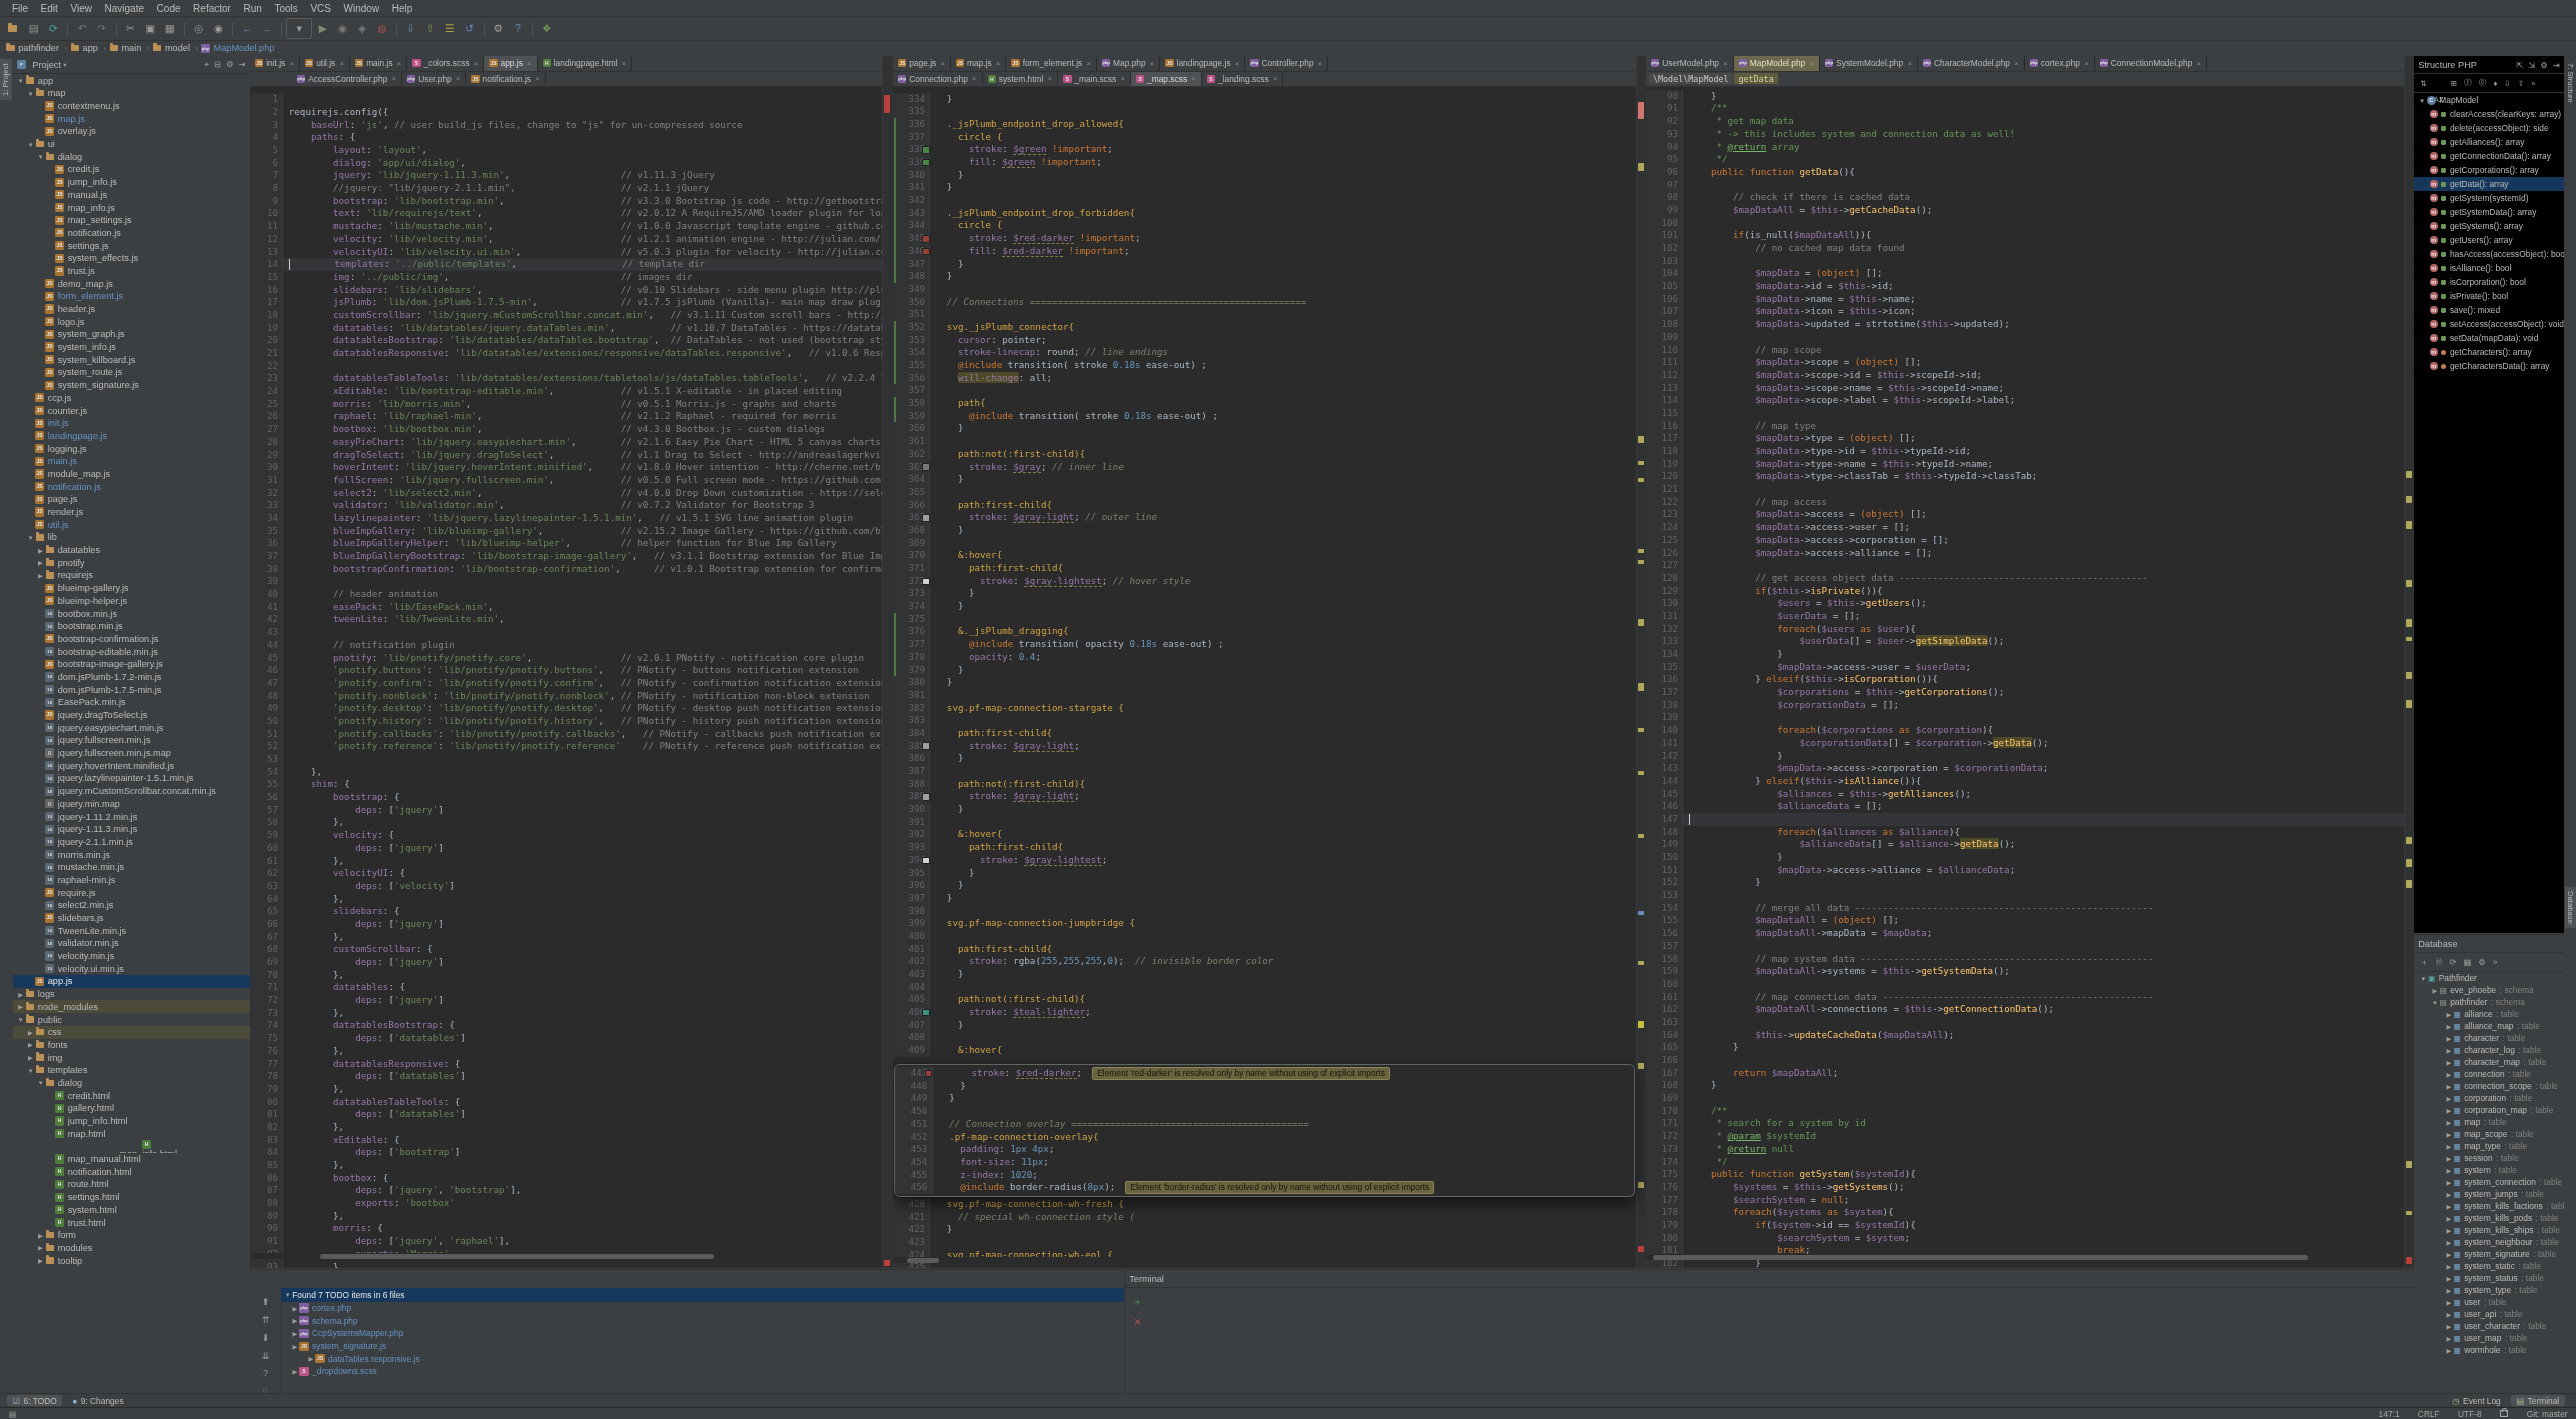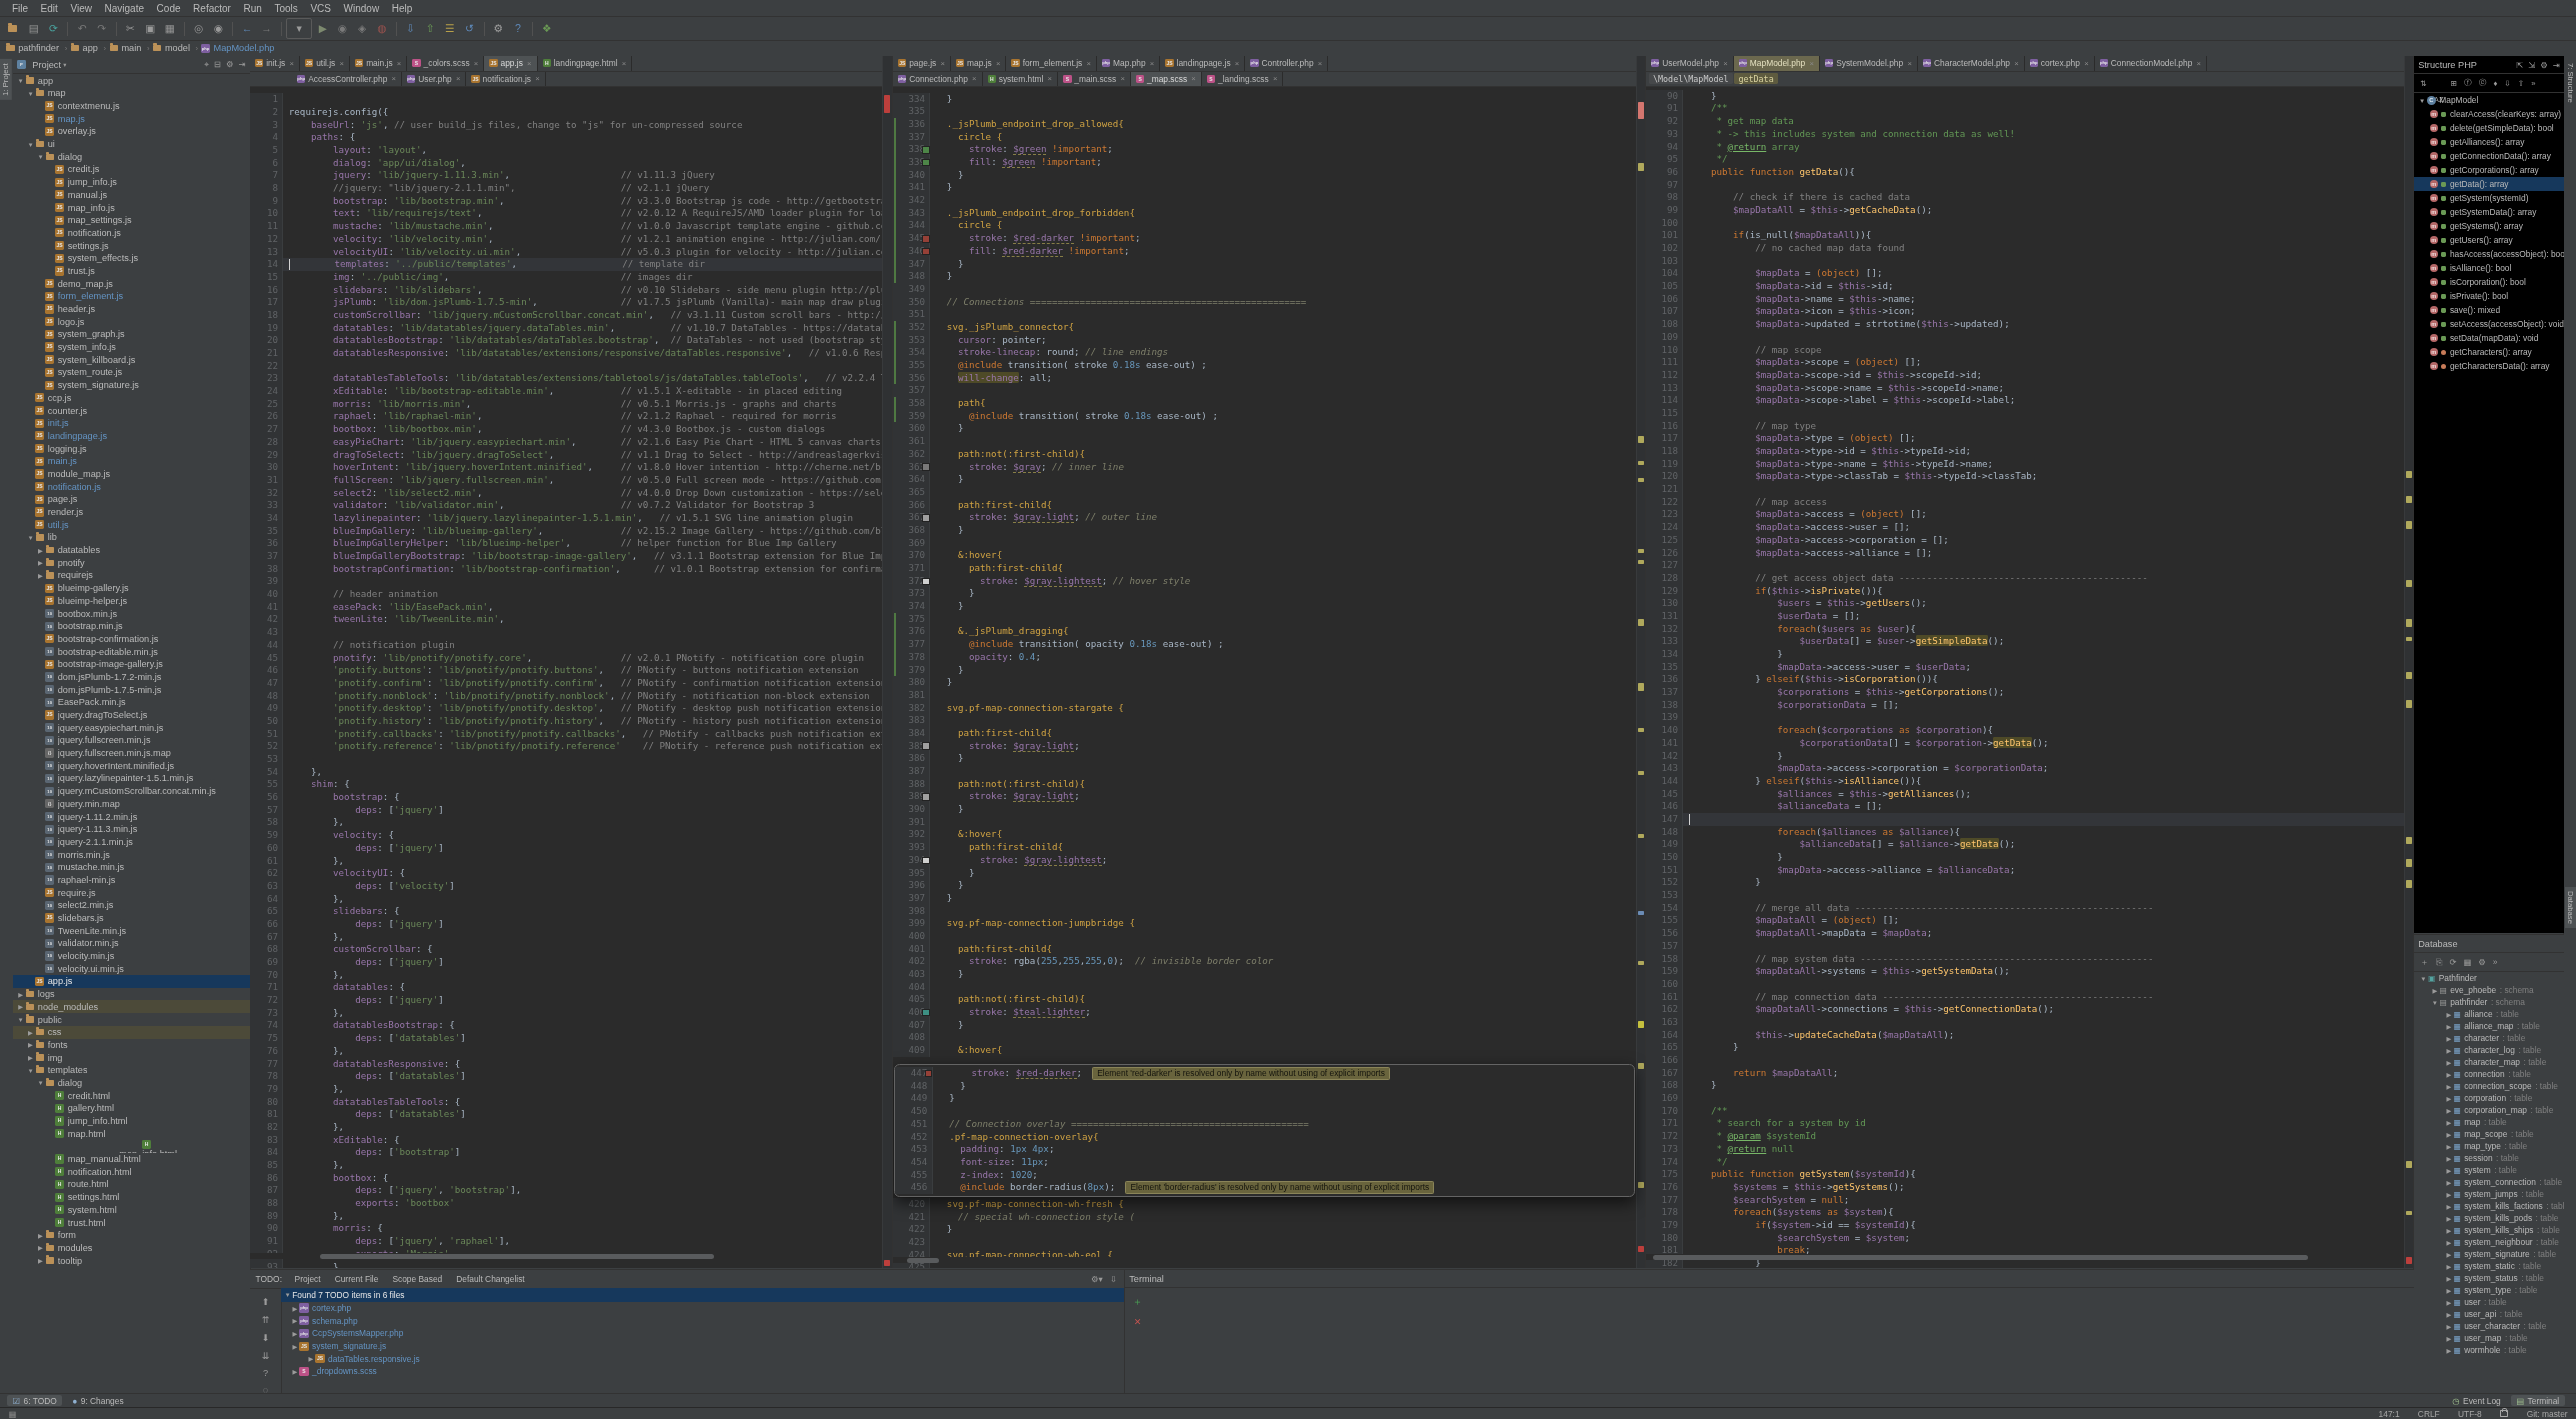--- a/index.html
+++ b/index.html
@@ -1194,21 +1194,21 @@
           <span>MapModel</span>
         </div>
         <div class="srow" style="padding-left: 15.5px;">
           <span class="micon">m</span>
           <span class="vis"></span>
           <span>clearAccess(clearKeys: array)</span>
         </div>
         <div class="srow" style="padding-left: 15.5px;">
           <span class="micon">m</span>
           <span class="vis"></span>
-          <span>delete(getSimpleData): bool</span>
+          <span>delete(accessObject): side</span>
         </div>
         <div class="srow" style="padding-left: 15.5px;">
           <span class="micon">m</span>
           <span class="vis"></span>
           <span>getAlliances(): array</span>
         </div>
         <div class="srow" style="padding-left: 15.5px;">
           <span class="micon">m</span>
           <span class="vis"></span>
           <span>getConnectionData(): array</span>
@@ -1493,28 +1493,20 @@
         <div class="drow" style="padding-left: 31px;">
           <span class="arrow">▶</span>
           <span class="tblico">▦</span>
           <span>wormhole</span>
           <span class="dim">: table</span>
         </div>
       </div>
   </div>
 
   <div id="todo" class="abs">
-    <div class="todo-head">
-      <span style="margin-right:5.6px">TODO:</span>
-      <span id="todo-tabs"><span class="todo-tab">Project</span><span class="todo-tab">Current File</span><span class="todo-tab">Scope Based</span><span class="todo-tab">Default Changelist</span></span>
-      <span style="margin-left:auto;margin-right:7px">
-        <span class="hicon">⚙▾</span>
-        <span class="hicon">⇩</span>
-      </span>
-    </div>
     <div class="todo-tools" id="todo-tools">
         <span>⬆</span>
         <span>⇈</span>
         <span>⬇</span>
         <span>⇊</span>
         <span>?</span>
         <span>◌</span>
       </div>
     <div class="todo-body" id="todo-body">
         <div class="trow sel" style="height: 13.4px;">

